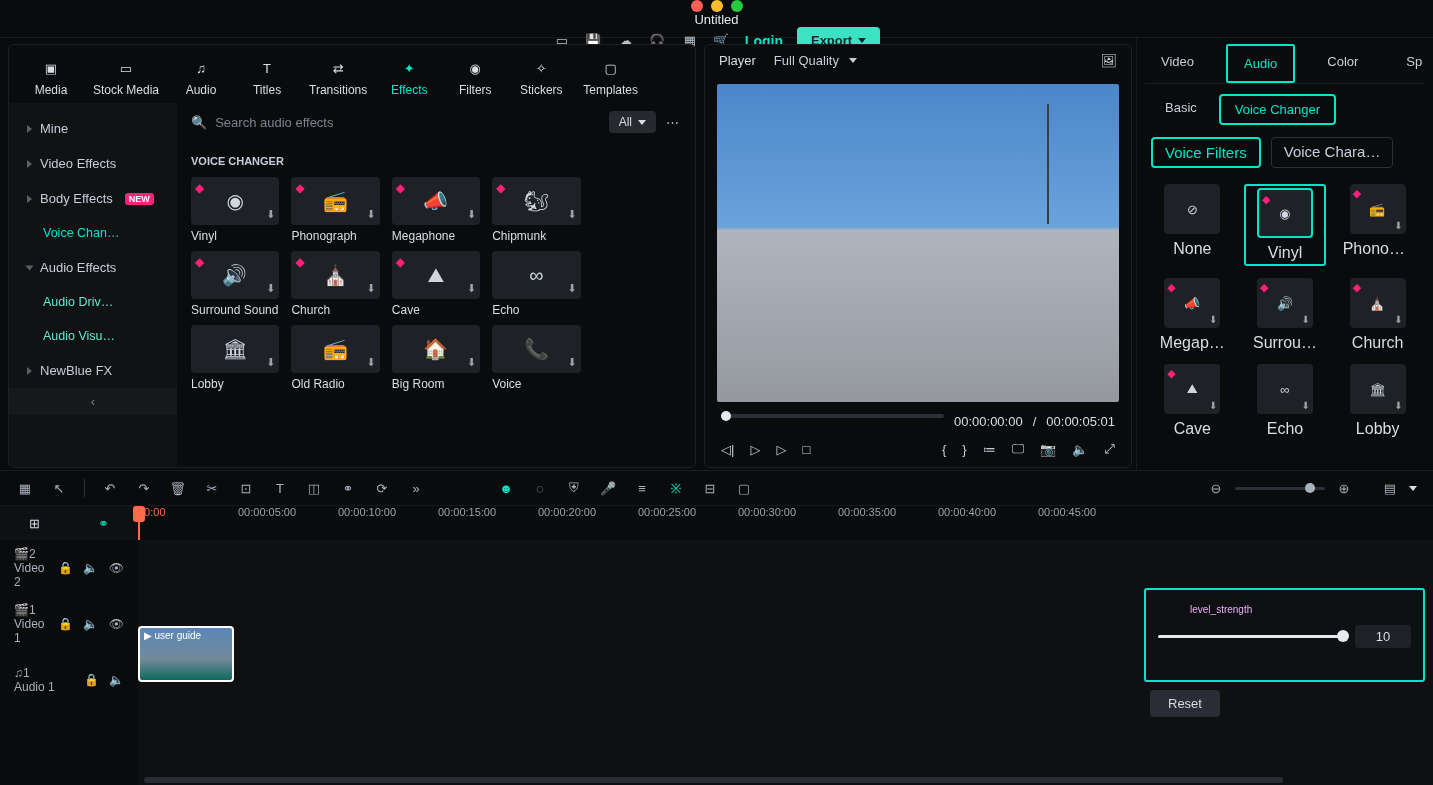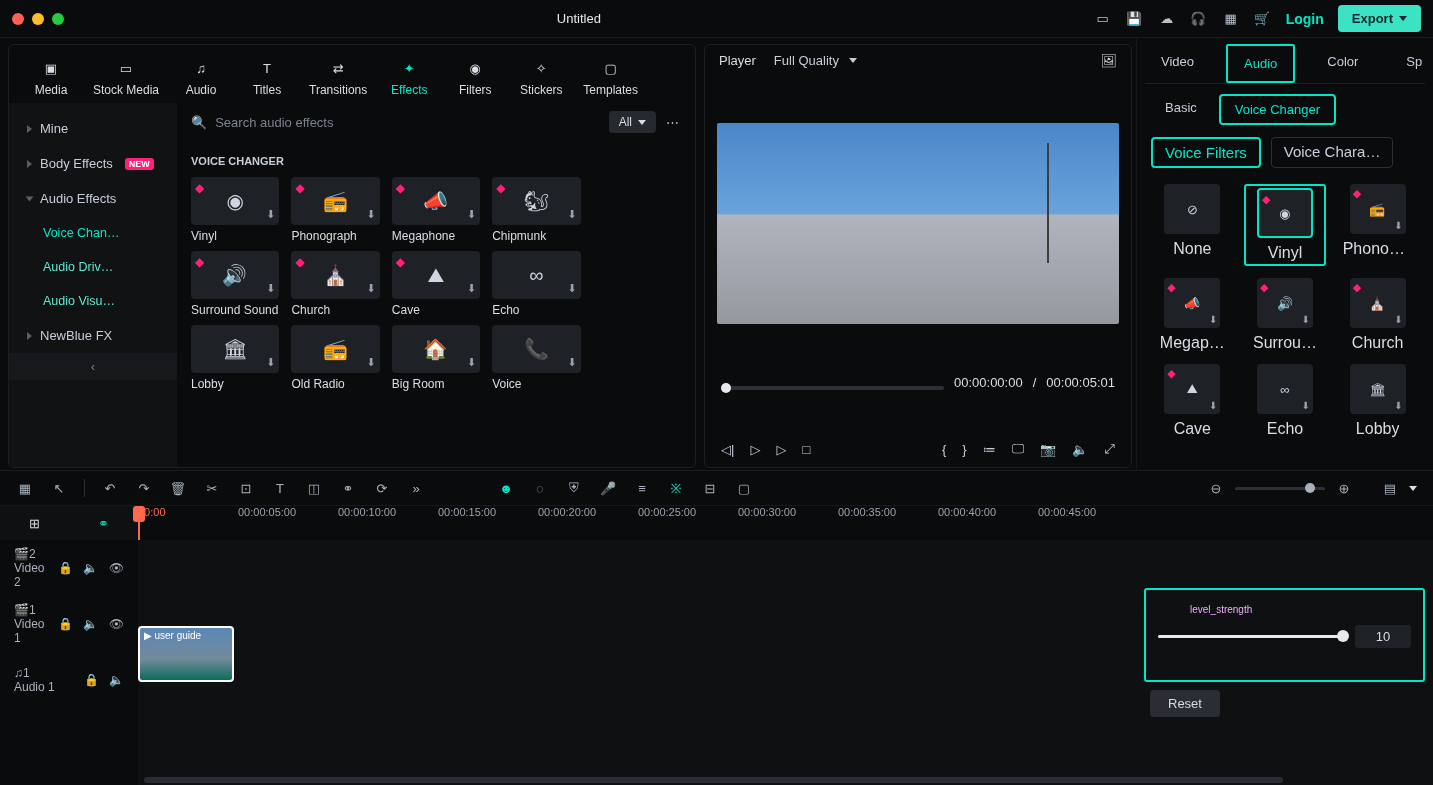--- a/index.html
+++ b/index.html
@@ -1,19 +1,19 @@
 <!DOCTYPE html>
 <html><head>
 <meta charset="utf-8">
 <style>
 * { box-sizing: border-box; margin: 0; padding: 0; font-family: -apple-system, BlinkMacSystemFont, "Segoe UI", Arial, sans-serif; }
 body { background: #0a0b0c; color: #d8dee6; width: 1433px; height: 785px; overflow: hidden; font-size: 13px; }
 
 
-.titlebar { height: 38px; display: flex; align-items: center; padding: 0 12px; background: #0a0b0c; border-bottom: 1px solid #1a1b1d; }
+.titlebar { height: 38px; display: flex; align-items: center; padding: 0 12px; background: #0a0b0c; border-bottom: 1px solid #1a1b1d; flex-direction: column; }
 .traffic { display: flex; gap: 8px; }
 .dot { width: 12px; height: 12px; border-radius: 50%; }
 .dot.red { background: #ff5f56; }
 .dot.yellow { background: #ffbd2e; }
 .dot.green { background: #27c93f; }
 .title-center { flex: 1; text-align: center; color: #e6e9ed; font-size: 13px; font-weight: 500; }
 .title-right { display: flex; align-items: center; gap: 14px; }
 .title-icon { width: 18px; height: 18px; display:flex; align-items:center; justify-content:center; color:#b7c1cb; }
 .login-btn { color: #00e7c8; font-weight: 600; font-size: 14px; cursor: pointer; }
 .export-btn { background: #3be3c4; color: #08262b; font-weight: 700; padding: 6px 14px; border-radius: 4px; display: flex; align-items: center; gap: 6px; cursor:pointer; }
@@ -46,27 +46,27 @@
 .section-header { font-size: 11px; font-weight:700; color:#c7ceda; padding:14px 14px 10px;}
 .fx-grid { display:grid; grid-template-columns: repeat(5, 1fr); gap:8px 12px; padding: 0 14px 10px; overflow:auto;}
 .fx-cell { display:flex; flex-direction:column; gap:4px;}
 .fx-thumb { position:relative; height:48px; background:#1e2126; border-radius:4px; display:flex; align-items:center; justify-content:center; color:#cfd6e0;}
 .fx-thumb .diamond { position:absolute; top:4px; left:4px; color:#ff2079; font-size:12px;}
 .fx-thumb .dl { position:absolute; bottom:4px; right:4px; color:#9ba3ae; font-size:11px;}
 .fx-label { font-size:12px; color:#d8dee6;}
 .fx-icon {font-size:20px;}
 
 
-.player { background:#0a0b0c; border:1px solid #1d1f22; border-radius:6px; margin:6px 4px 2px 4px; display:flex; flex-direction:column;gap:39px;}
+.player { background:#0a0b0c; border:1px solid #1d1f22; border-radius:6px; margin:6px 4px 2px 4px; display:flex; flex-direction:column;}
 .player-header { display:flex; align-items:center; padding:8px 14px; gap:18px;}
 .ph-right { margin-left:auto; display:flex; gap:12px;}
 .quality-select { background:transparent; color:#c7ceda; display:flex; align-items:center; gap:10px;}
 .preview { flex:1; background:linear-gradient(180deg,#4b86c9 0,#6aa3dc 45%,#b0b4be 46%,#95999f 100%); margin:8px 12px 4px 12px; border-radius:2px; position:relative;}
 .preview::after{content:"";position:absolute;right:70px;top:20px;width:2px;height:120px;background:#3d3d3d;}
-.player-time-row { display:flex; align-items:flex-end; padding:8px 16px; gap:10px;}
+.player-time-row { display:flex; align-items:flex-start; padding:8px 16px; gap:10px;}
 .scrub { flex:1; height:4px; background:#2d3137; border-radius:2px; position:relative;}
 .scrub .knob{position:absolute;left:0;top:-3px;width:10px;height:10px;background:#e6e9ed;border-radius:50%;}
 .player-controls { display:flex; align-items:center; gap:16px; padding:4px 16px 10px; color:#c7ceda;}
 .pc-spacer{flex:1;}
 
 
 .inspector { background:#0a0b0c; border-left:1px solid #16181b; padding:6px 8px; }
 .insp-tabs { display:flex; gap:16px; border-bottom:1px solid #1d1f22;}
 .insp-tab { padding:10px 16px; font-size:13px; color:#c7ceda; cursor:pointer;}
 .insp-tab.active { color:#00e7c8; border:2px solid #00e7c8; border-radius:2px;}
@@ -186,29 +186,33 @@
         </div>
     </div>
     <div class="left-body">
       <div class="left-sidebar">
         <div class="lsb-item">
             <span class="caret"></span>
             <span>Mine</span>
           </div>
         <div class="lsb-item">
             <span class="caret"></span>
+            <span>Video Effects</span>
+          </div>
+        <div class="lsb-item">
+            <span class="caret"></span>
             <span>Body Effects</span>
             <span class="new-badge">NEW</span>
+          </div>
+        <div class="lsb-item lsb-sub active">
+            <span>Voice Chan…</span>
           </div>
         <div class="lsb-item down">
             <span class="caret"></span>
             <span>Audio Effects</span>
-          </div>
-        <div class="lsb-item lsb-sub active">
-            <span>Voice Chan…</span>
           </div>
         <div class="lsb-item lsb-sub">
             <span>Audio Driv…</span>
           </div>
         <div class="lsb-item lsb-sub">
             <span>Audio Visu…</span>
           </div>
         <div class="lsb-item">
             <span class="caret"></span>
             <span>NewBlue FX</span>

